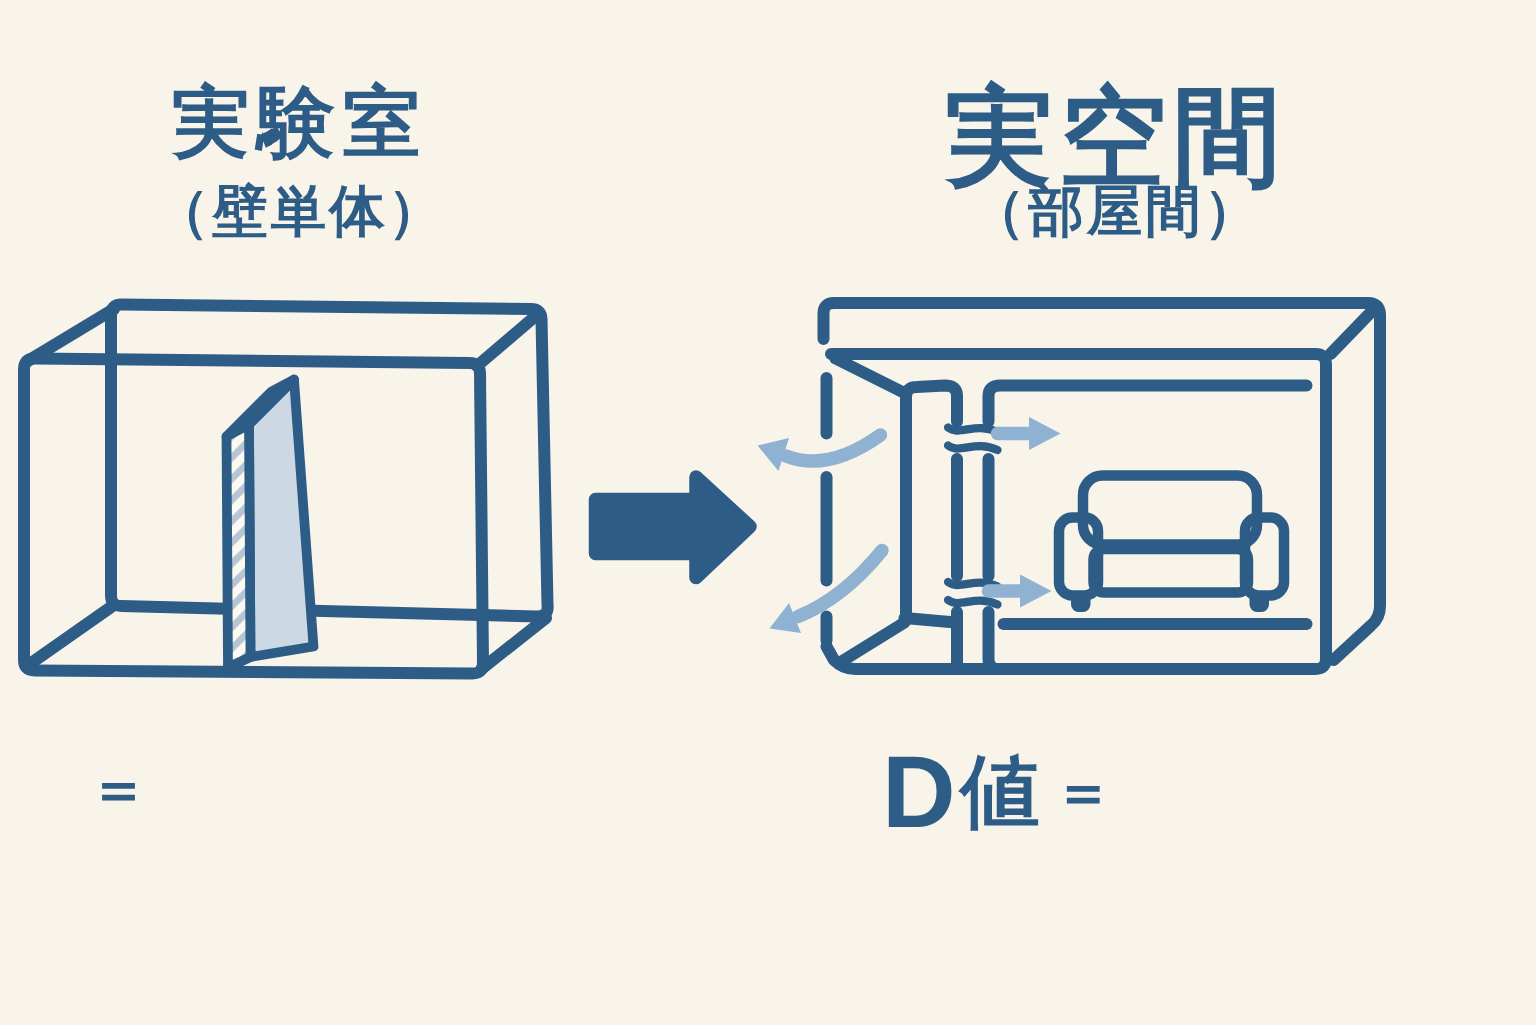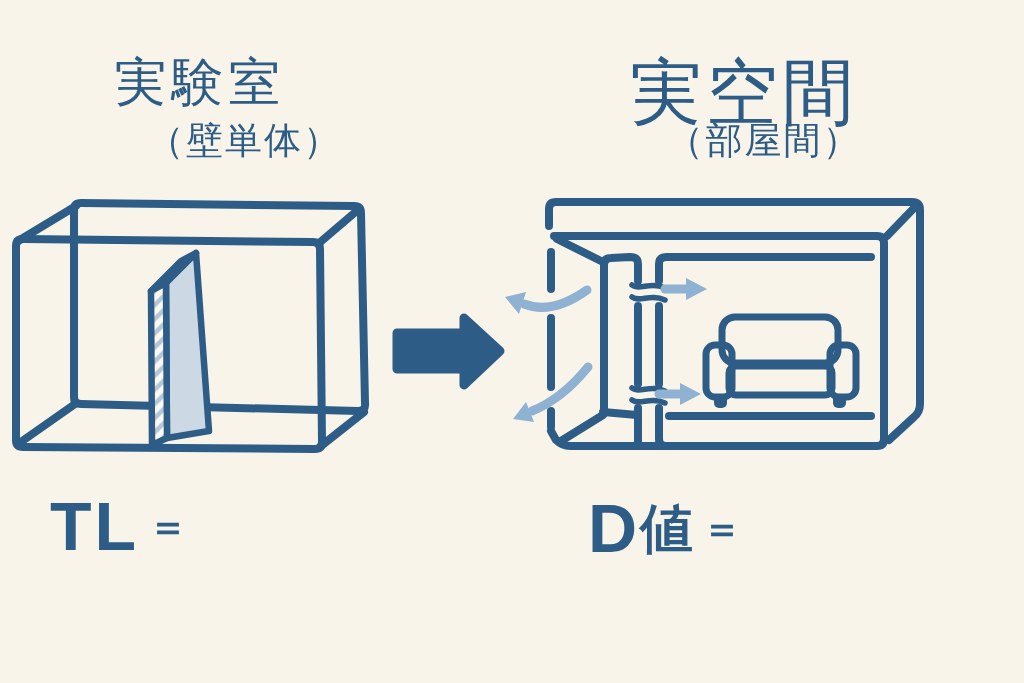--- a/index.html
+++ b/index.html
@@ -8,26 +8,26 @@
   }
   html,body{margin:0;padding:0;}
   .stage{position:relative;width:1024px;height:683px;background:var(--bg);overflow:hidden;
          font-family:"Liberation Sans","DejaVu Sans",sans-serif;}
   svg{position:absolute;left:0;top:0;}
   .s8{fill:none;stroke:var(--ink);stroke-width:8;stroke-linecap:round;stroke-linejoin:round;}
   .s7{fill:none;stroke:var(--ink);stroke-width:7;stroke-linecap:round;stroke-linejoin:round;}
   .s65{stroke:var(--ink);stroke-width:6.5;stroke-linecap:round;stroke-linejoin:round;}
   .s55{fill:none;stroke:var(--ink);stroke-width:5.5;stroke-linecap:round;stroke-linejoin:round;}
   .soft9{fill:none;stroke:var(--soft);stroke-width:9;stroke-linecap:round;stroke-linejoin:round;}
-  .txt{position:absolute;color:var(--ink);font-weight:400;line-height:1;letter-spacing:2px;}
+  .txt{position:absolute;color:var(--ink);font-weight:700;line-height:1;letter-spacing:2px;}
   .center{text-align:center;}
   #left-title{left:58px;top:56px;width:284px;font-size:52px;letter-spacing:5px;}
-  #left-sub{left:58px;top:122px;width:284px;font-size:37px;text-align:right;}
+  #left-sub{left:58px;top:122px;width:284px;font-size:37px;}
   #right-title{left:598px;top:56px;width:292px;font-size:72px;letter-spacing:4px;}
-  #right-sub{left:618px;top:122px;width:292px;font-size:37px;}
+  #right-sub{left:598px;top:122px;width:292px;font-size:37px;}
   .formula{position:absolute;display:flex;align-items:center;color:var(--ink);font-weight:700;line-height:1;}
   #left-formula{left:50px;top:484px;height:84px;}
   #right-formula{left:588px;top:488px;height:80px;}
   .sym{font-size:68px;letter-spacing:3px;}
   .sym2{font-size:53px;}
   .eq{font-size:40px;padding:0 9px;}
   .term{font-size:53px;letter-spacing:2px;}
   #right-note{left:572px;top:564px;width:372px;font-size:41px;letter-spacing:1px;}
 </style>
 </head>
@@ -102,21 +102,20 @@
       <polygon points="513,419 526,402 534,422" fill="var(--soft)"></polygon>
     </g>
   </svg>
 
   <div class="txt center" id="left-title">実験室</div>
   <div class="txt center" id="left-sub">（壁単体）</div>
   <div class="txt center" id="right-title">実空間</div>
   <div class="txt center" id="right-sub">（部屋間）</div>
 
   <div class="formula" id="left-formula">
-    <span class="sym">TL</span>
     <span class="eq">＝</span>
   </div>
 
   <div class="formula" id="right-formula">
     <span class="sym">D</span>
     <span class="sym2">値</span>
     <span class="eq">＝</span>
   </div>
 
 

